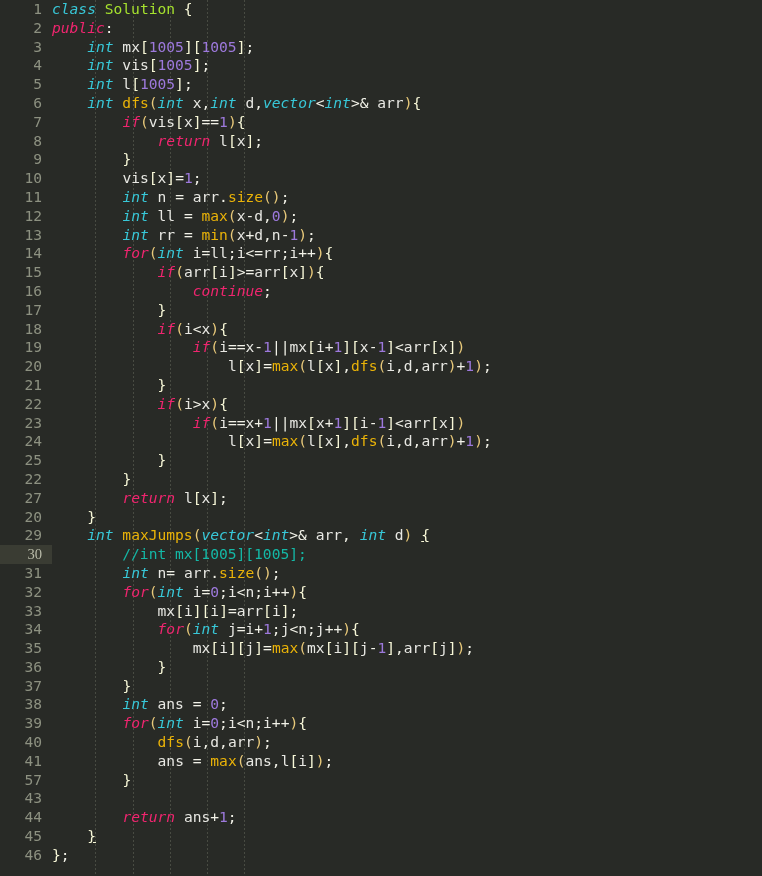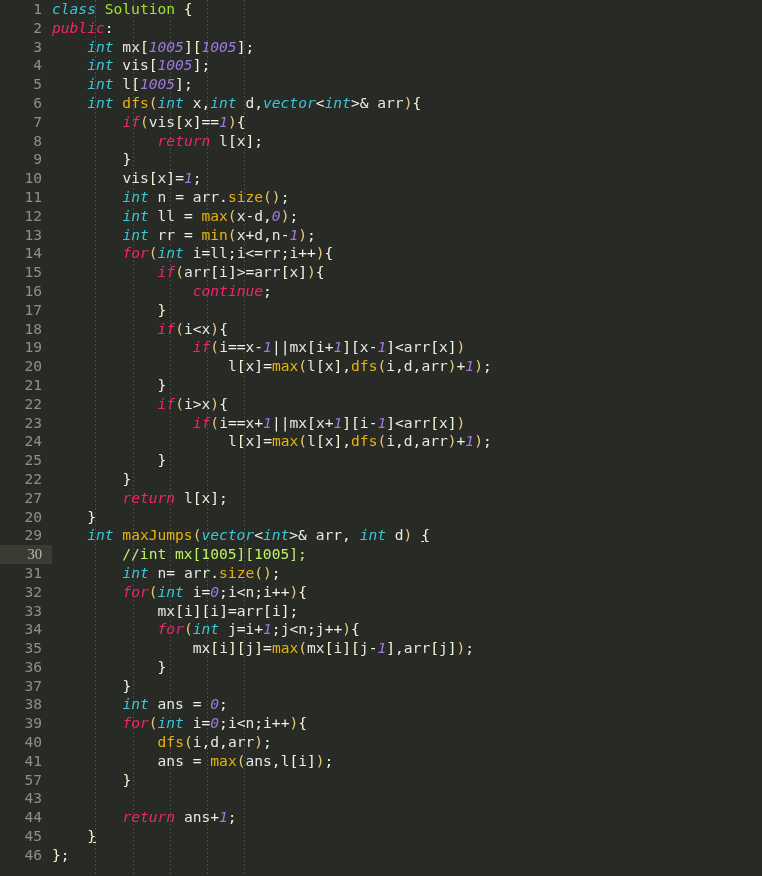--- a/index.html
+++ b/index.html
@@ -47,22 +47,22 @@
     position:absolute;top:0;width:1px;height:876px;
     background-image:linear-gradient(to bottom,#4e5147 0 2px,transparent 2px 4px);
     background-size:1px 4px;
     opacity:.85;
   }
   
   .kw       {color:#f0256f;font-style:italic;}
   .kwc      {color:#38c8d8;font-style:italic;}
   .cls      {color:#a6e22e;}
   .fn       {color:#eab308;}
-  .num      {color:#9d79dc;font-style:italic;}
-  .cmt      {color:#bef264;text-align:center;}
+  .num      {color:#9d79dc;}
+  .cmt      {color:#14b8a6;text-align:center;}
   .op       {color:#f2f2e8;}
   .brk      {color:#f8f8d8;}
   .par      {color:#e8c97a;}
   .pln      {color:#e8e8e3;}
   .match    {color:#f8f8d8;text-decoration:underline;}
 </style>
 </head>
 <body>
 
 <div id="editor">

